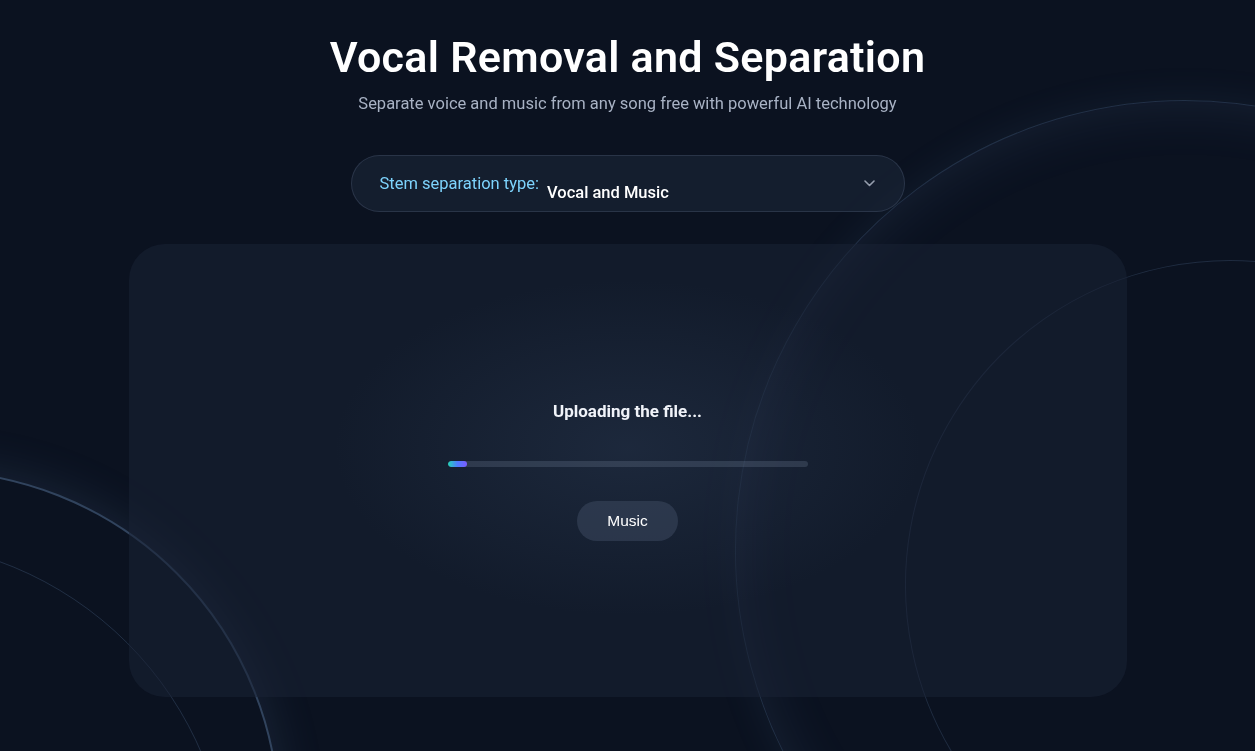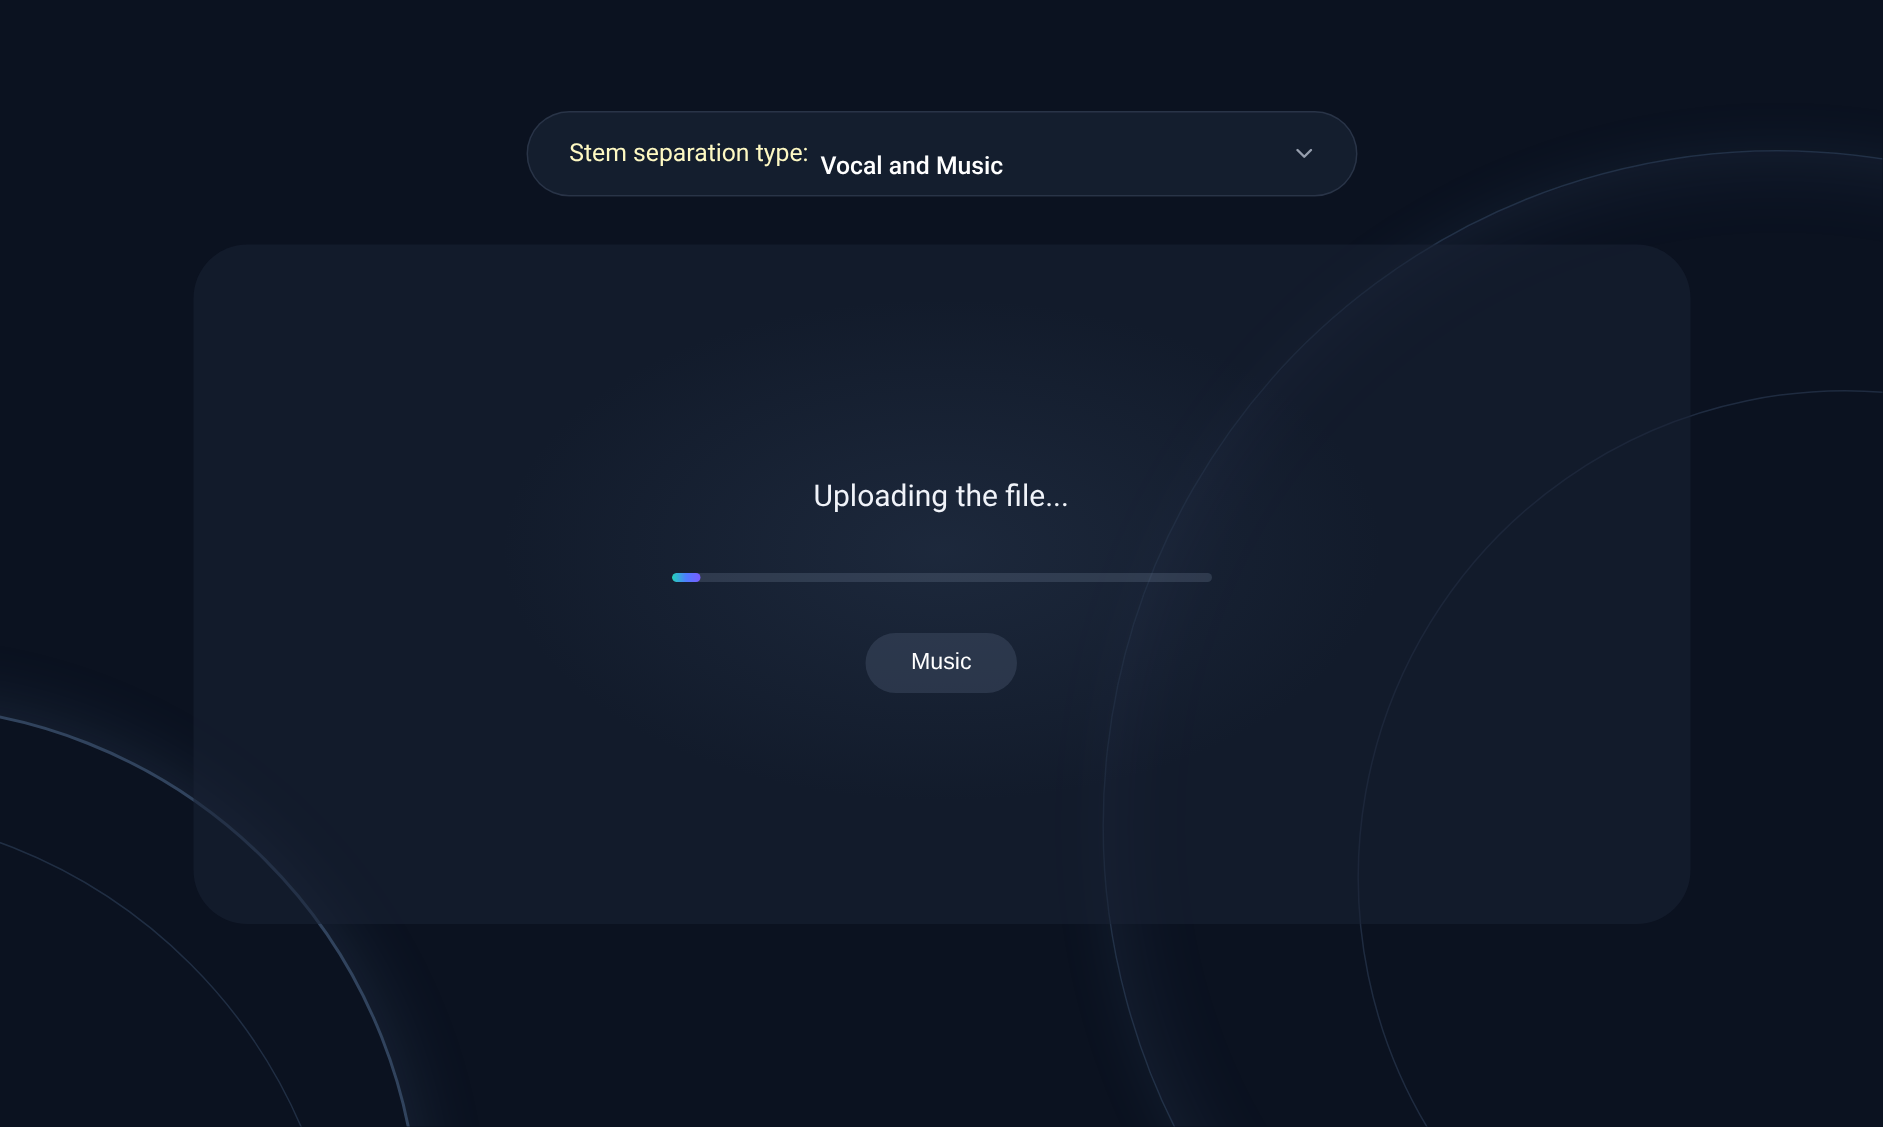--- a/index.html
+++ b/index.html
@@ -87,21 +87,21 @@
     height: 57px;
     background: rgba(30,40,58,0.55);
     border: 1px solid rgba(80,95,120,0.35);
     border-radius: 30px;
     display: flex;
     align-items: center;
     padding: 0 28px;
     cursor: pointer;
   }
   .select-label {
-    color: #fef9c3;
+    color: #7dd3fc;
     font-size: 16.5px;
     margin-right: 8px;
   }
   .select-value {
     color: #ffffff;
     font-size: 16.5px;
     font-weight: 500;
     flex: 1;
     margin-top: 17px;
   }
@@ -132,22 +132,22 @@
     content: "";
     position: absolute;
     inset: 0;
     border-radius: 36px;
     background: radial-gradient(ellipse 420px 240px at 50% 45%,
                 rgba(60,80,110,0.25) 0%, rgba(0,0,0,0) 70%);
     pointer-events: none;
   }
 
   .status-text {
-    font-size: 20px;
-    font-weight: 400;
+    font-size: 17px;
+    font-weight: 700;
     color: #f0f3f9;
     z-index: 1;
     text-align: center;
   }
 
   .progress-track {
     margin-top: 40px;
     width: 360px;
     height: 6px;
     border-radius: 4px;
@@ -178,21 +178,23 @@
 </head>
 <body>
 
 <div class="bg-wave right"></div>
 <div class="bg-wave right2"></div>
 <div class="bg-wave left"></div>
 <div class="bg-wave left2"></div>
 
 <div class="page">
 
-
+  <h1 class="title">Vocal Removal and Separation</h1>
+
+  <p class="subtitle">Separate voice and music from any song free with powerful AI technology</p>
 
   <div class="select-wrap">
     <span class="select-label">Stem separation type:</span>
     <span class="select-value">Vocal and Music</span>
     <span class="chevron">
       <svg width="11" height="7" viewBox="0 0 11 7" fill="none">
         <path d="M1 1l4.5 4.5L10 1" stroke="#cdd5e4" stroke-width="1.6" stroke-linecap="round" stroke-linejoin="round"></path>
       </svg>
     </span>
   </div>

